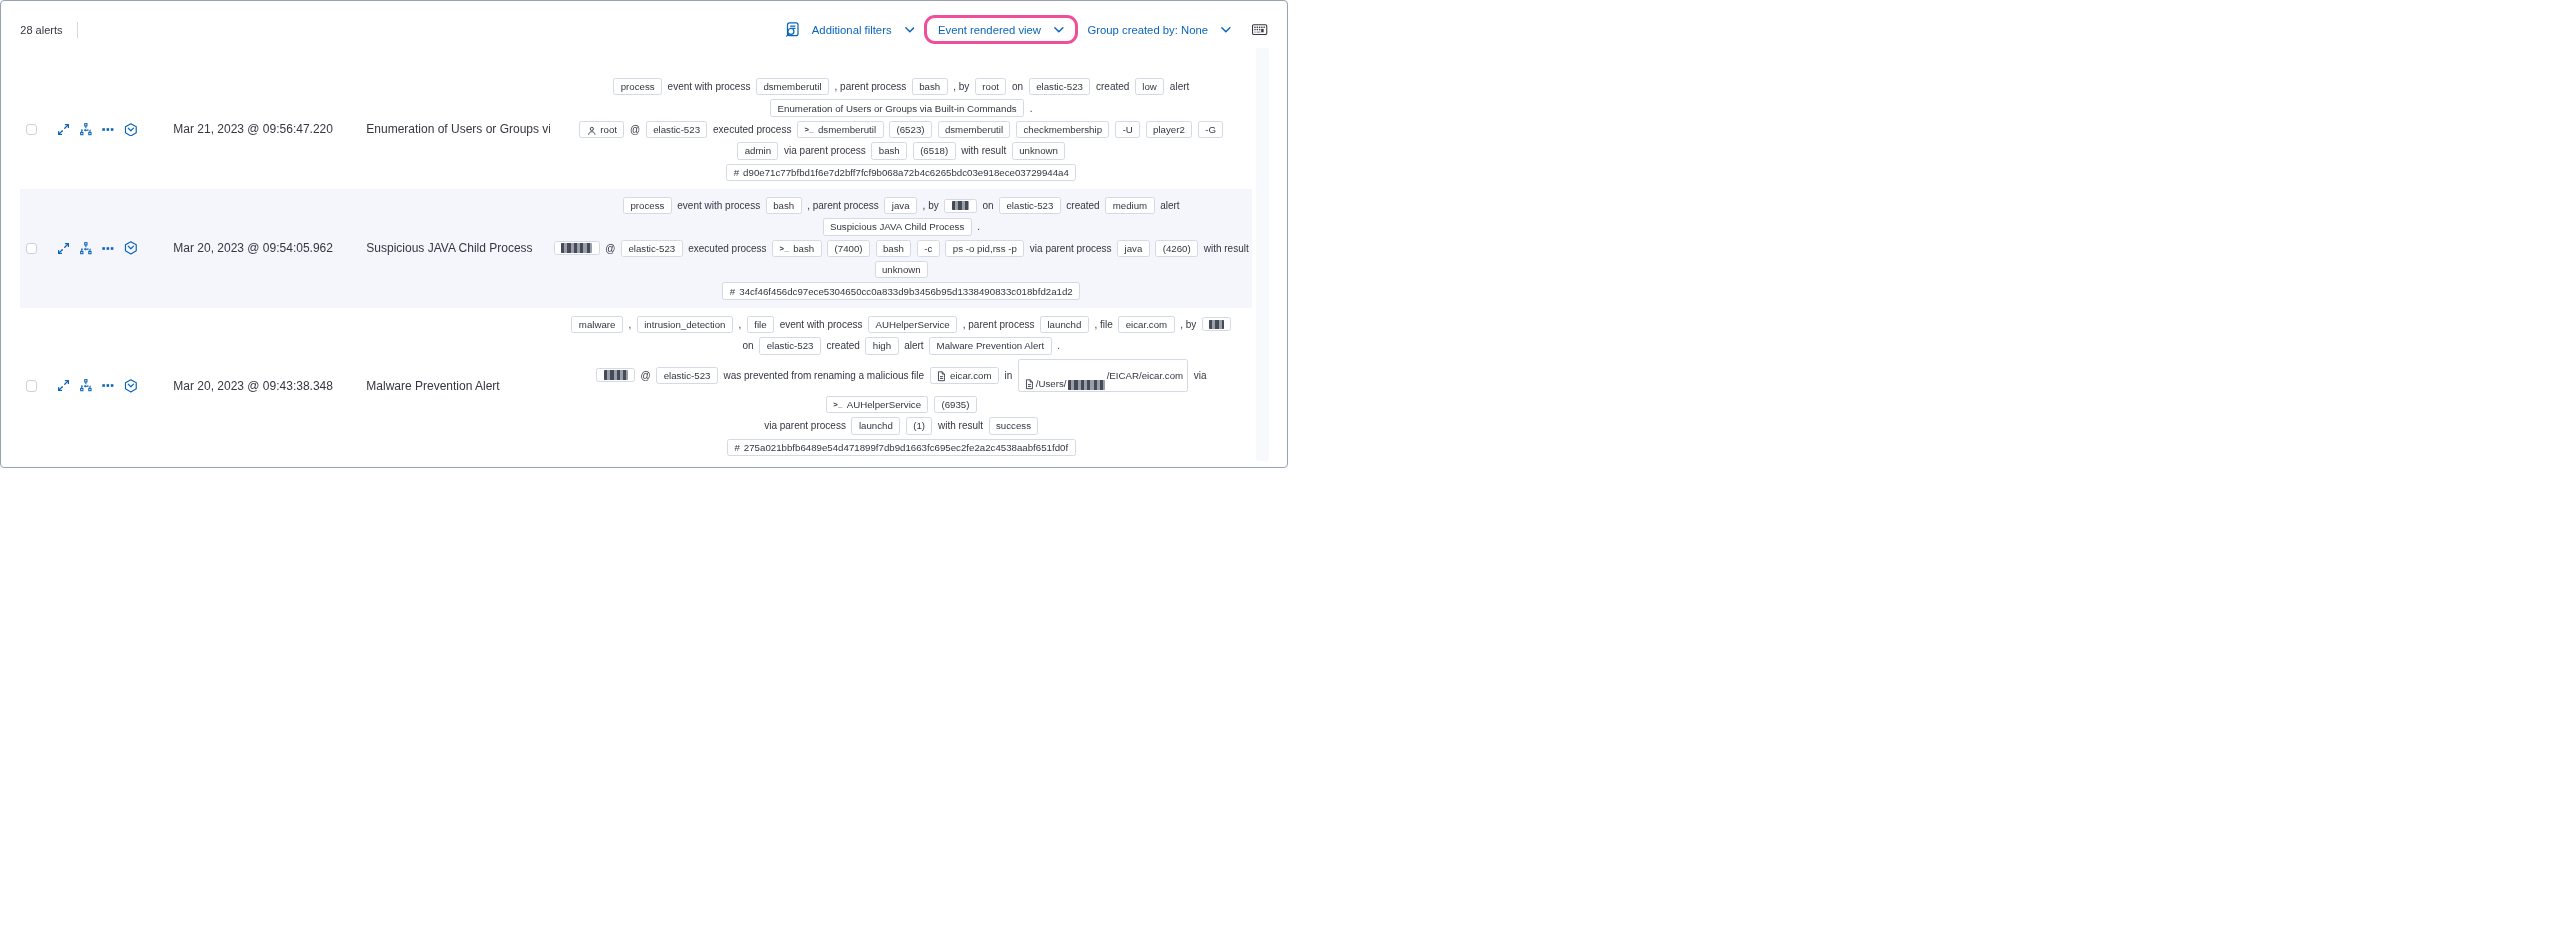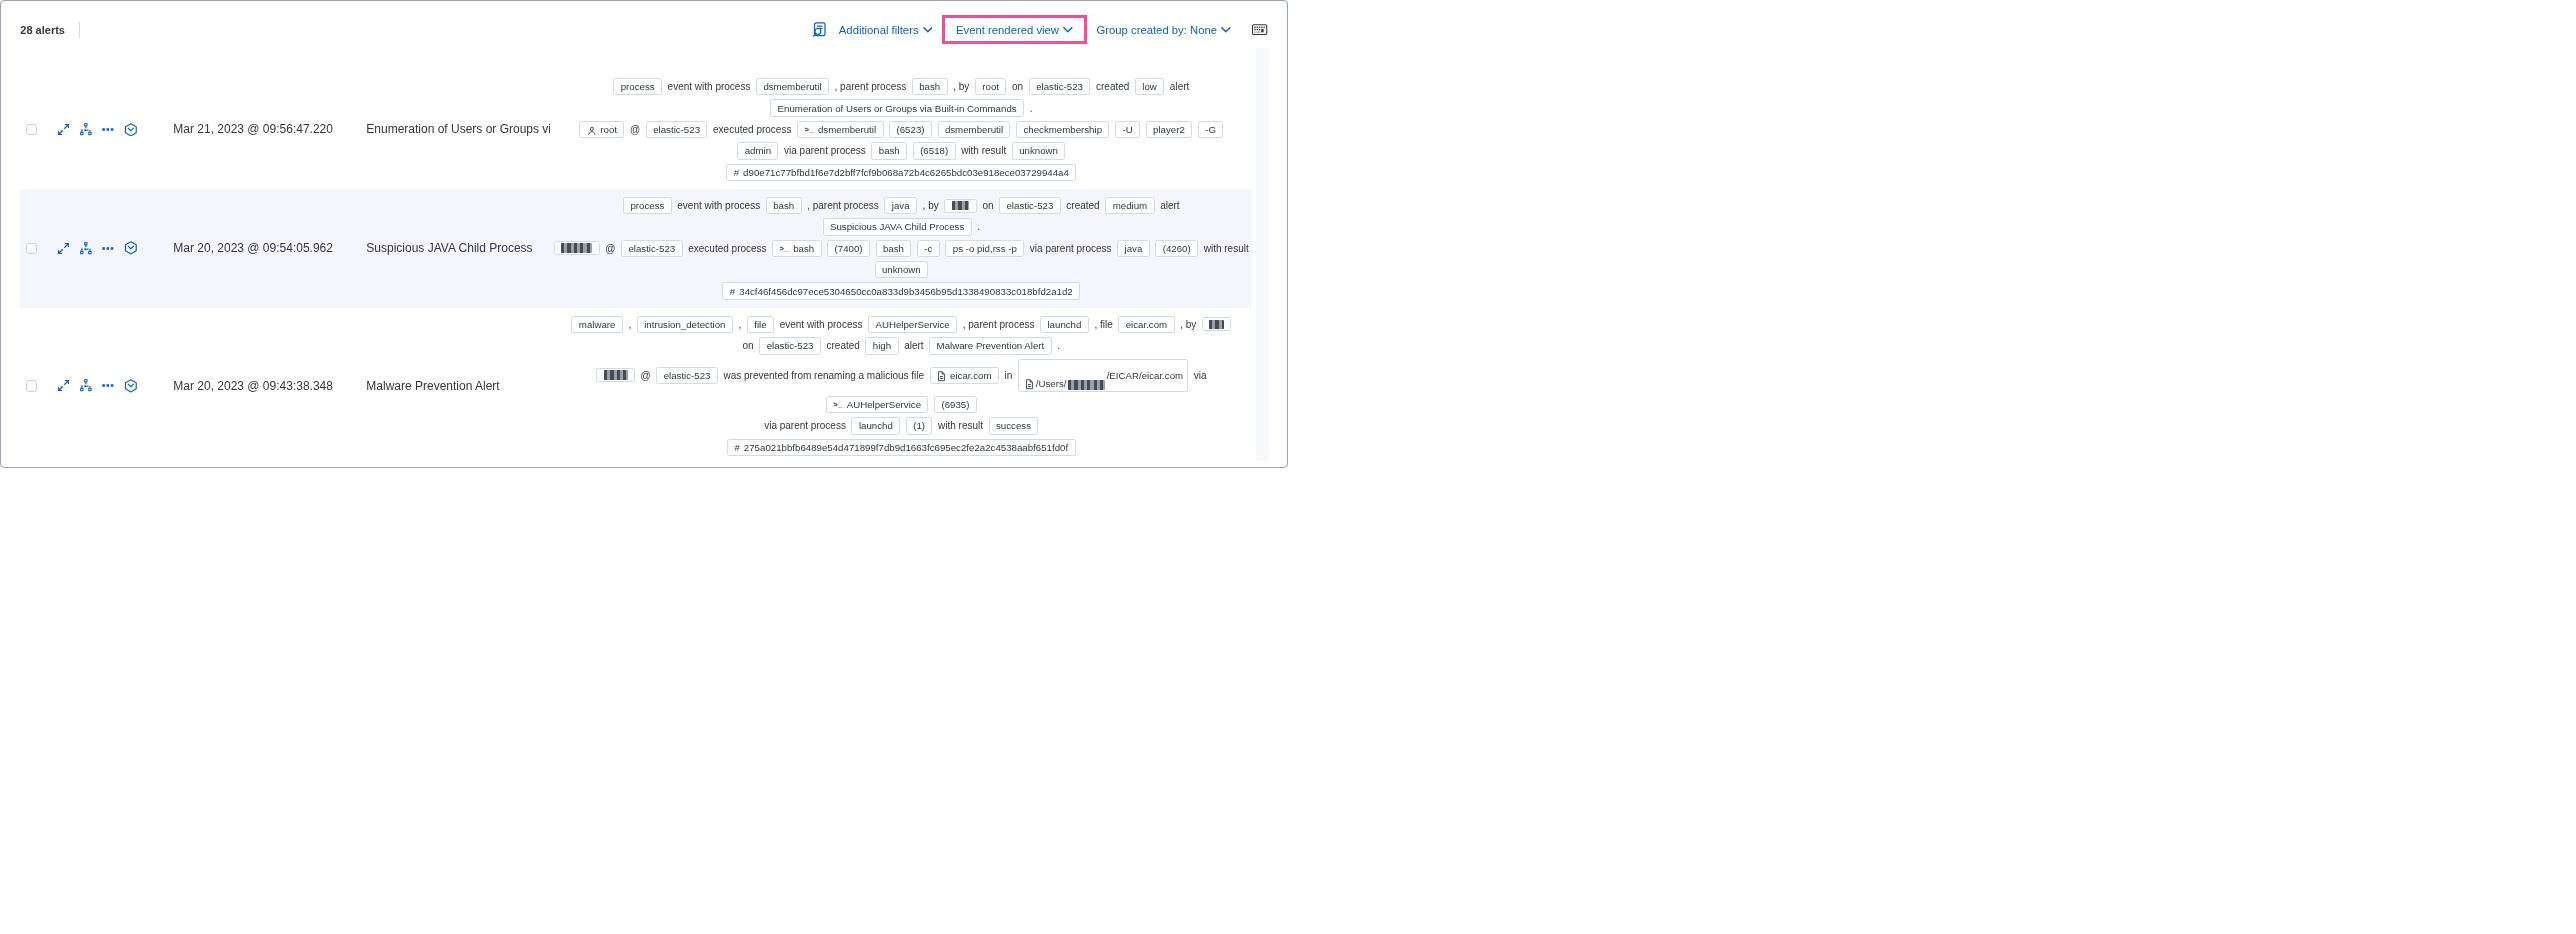--- a/index.html
+++ b/index.html
@@ -3,27 +3,27 @@
 <meta charset="utf-8">
 <style>
   html,body{margin:0;padding:0;background:#fff;}
   .page{
     position:relative;width:1286px;height:466px;margin:0;
     border:0.8px solid #98a2b3;border-radius:4px;background:#fff;
     font-family:"Liberation Sans",sans-serif;color:var(--dark,#343741);overflow:hidden;
   }
   
   .topbar{position:absolute;left:19.3px;right:14.5px;top:11.3px;height:35px;display:flex;align-items:center;}
-  .count{font-size:11px;font-weight:700;color:var(--dark,#343741);}
+  .count{font-size:11px;font-weight:400;color:var(--dark,#343741);}
   .count-divider{width:0.8px;height:16px;background:#d3dae6;margin-left:14.5px;}
   .top-right{margin-left:auto;display:flex;align-items:center;}
   .icon-plain{background:none;border:none;padding:0 4.8px;cursor:pointer;display:flex;align-items:center;}
-  .link{display:flex;align-items:center;gap:4px;padding:0 7.2px;color:var(--blue,#0b64bc);
+  .link{display:flex;align-items:center;gap:13px;padding:0 7.2px;color:var(--blue,#0b64bc);
         font-size:11.3px;font-weight:500;cursor:pointer;background:none;border:none;font-family:inherit;white-space:nowrap;}
-  .view-highlight{border:3.2px solid var(--pink,#f04e98);border-radius:0;padding:5.6px 4px;margin:0 2.4px;display:flex;align-items:center;}
+  .view-highlight{border:3.2px solid var(--pink,#f04e98);border-radius:11px;padding:5.6px 4px;margin:0 2.4px;display:flex;align-items:center;}
   .kbd-btn{margin-left:9.7px;}
   
   .scroll-track{position:absolute;top:47px;bottom:6.4px;left:1255px;width:13px;background:#f7f9fc;border-radius:2.4px;}
   
   .thead{position:absolute;left:19.3px;top:46px;width:1232px;height:22px;
          display:grid;grid-template-columns:31px 122px 193px 184px 1fr;align-items:center;
          border-bottom:2px solid #343741;font-size:10.5px;font-weight:700;color:var(--dark,#343741);}
   .tbody{position:absolute;left:19.3px;top:69px;width:1232px;}
   .row{display:grid;grid-template-columns:31px 122px 193px 184px 1fr;align-items:center;padding:8px 0;}
   .row.alt{background:var(--altbg,#f4f6fb);}

